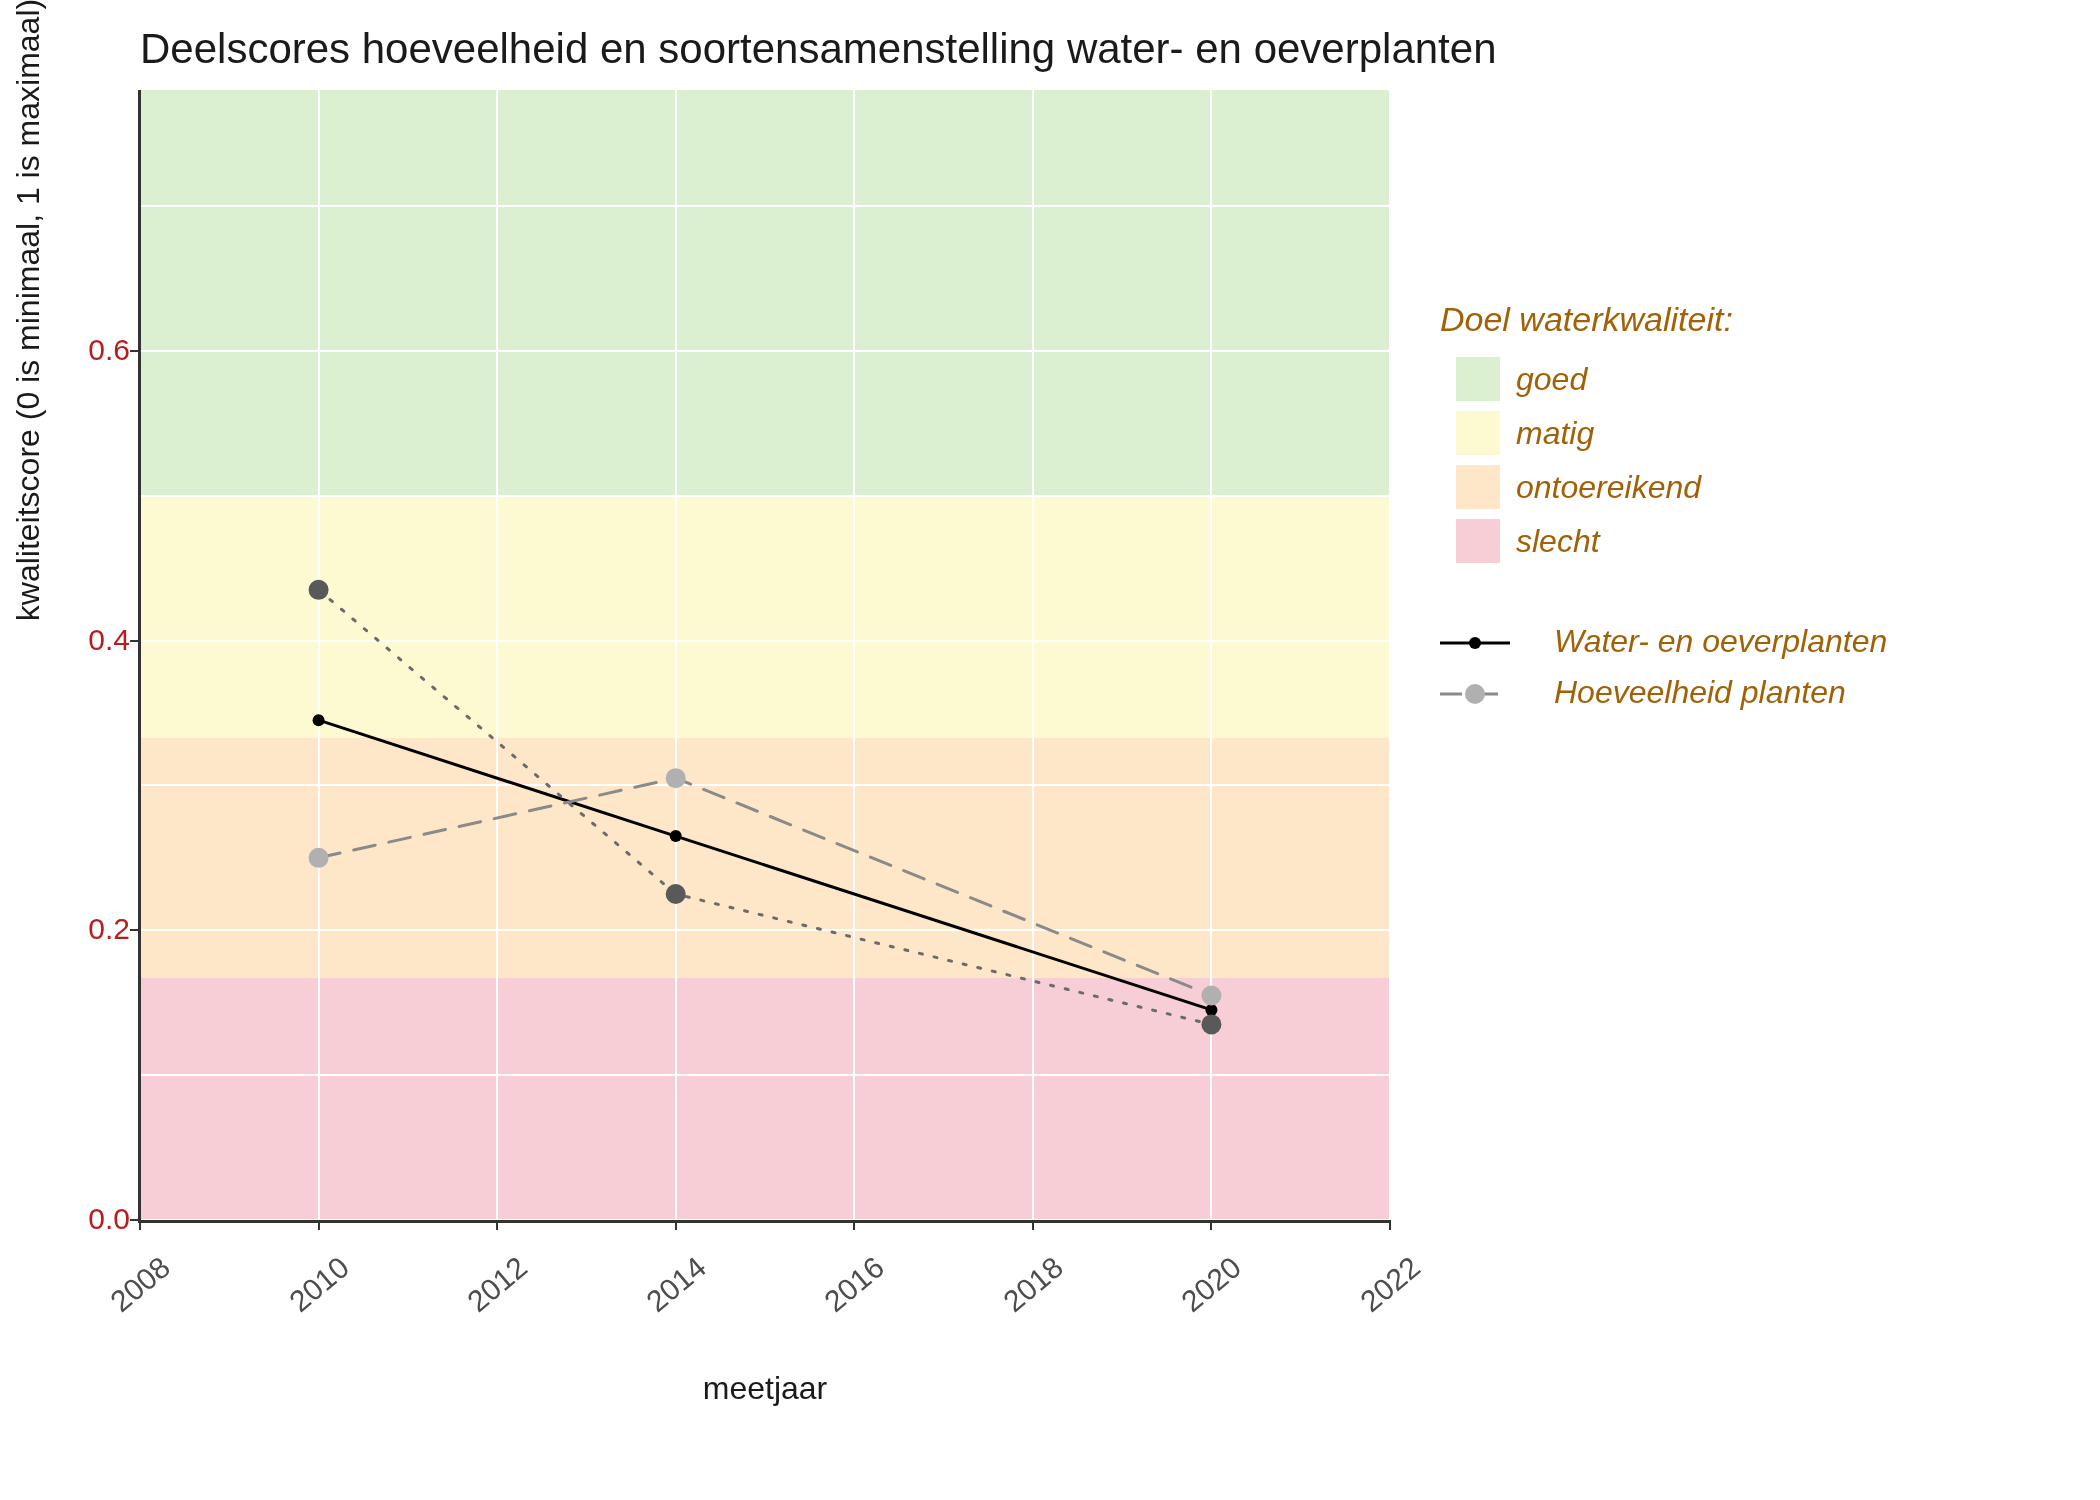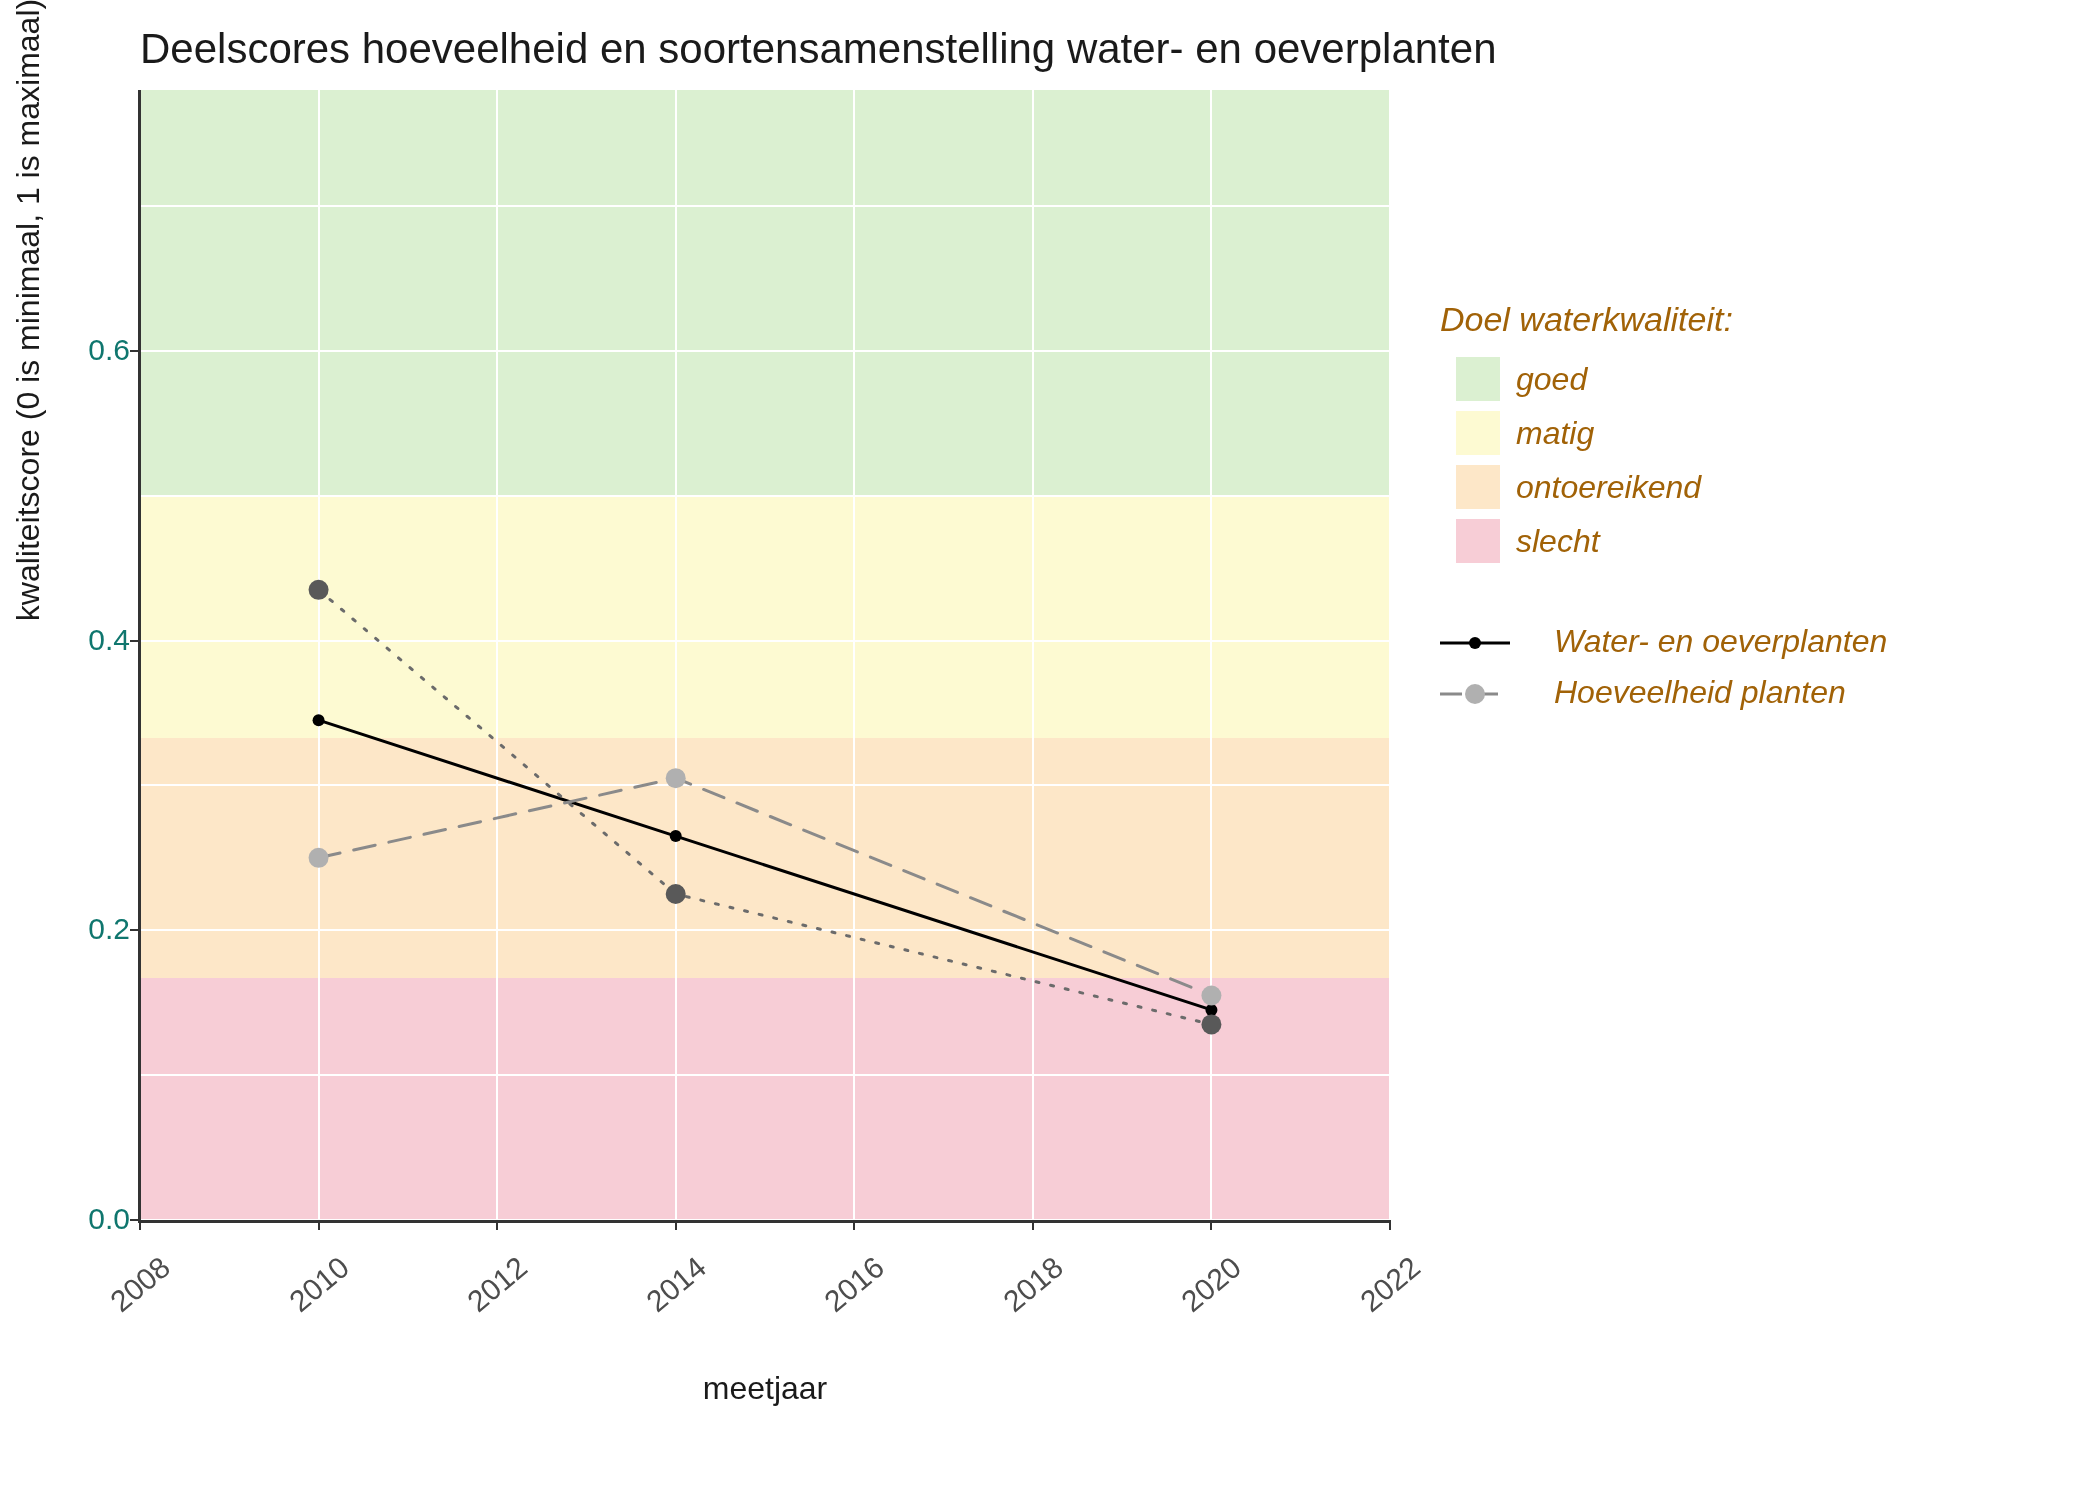--- a/index.html
+++ b/index.html
@@ -45,21 +45,21 @@
     position: absolute;
     background: #333333;
   }
   .axis-line-x { left: 140px; top: 1220px; width: 1250px; height: 3px; }
   .axis-line-y { left: 138px; top: 90px;  width: 3px;  height: 1133px; }
   .y-tick-label {
     position: absolute;
     right: 1970px; 
     
     font-size: 30px;
-    color: #0f766e;
+    color: #b91c1c;
     text-align: right;
     width: 120px;
   }
   .x-tick-label {
     position: absolute;
     font-size: 30px;
     color: #4d4d4d;
     transform: rotate(-40deg);
     transform-origin: right top;
     text-align: right;

